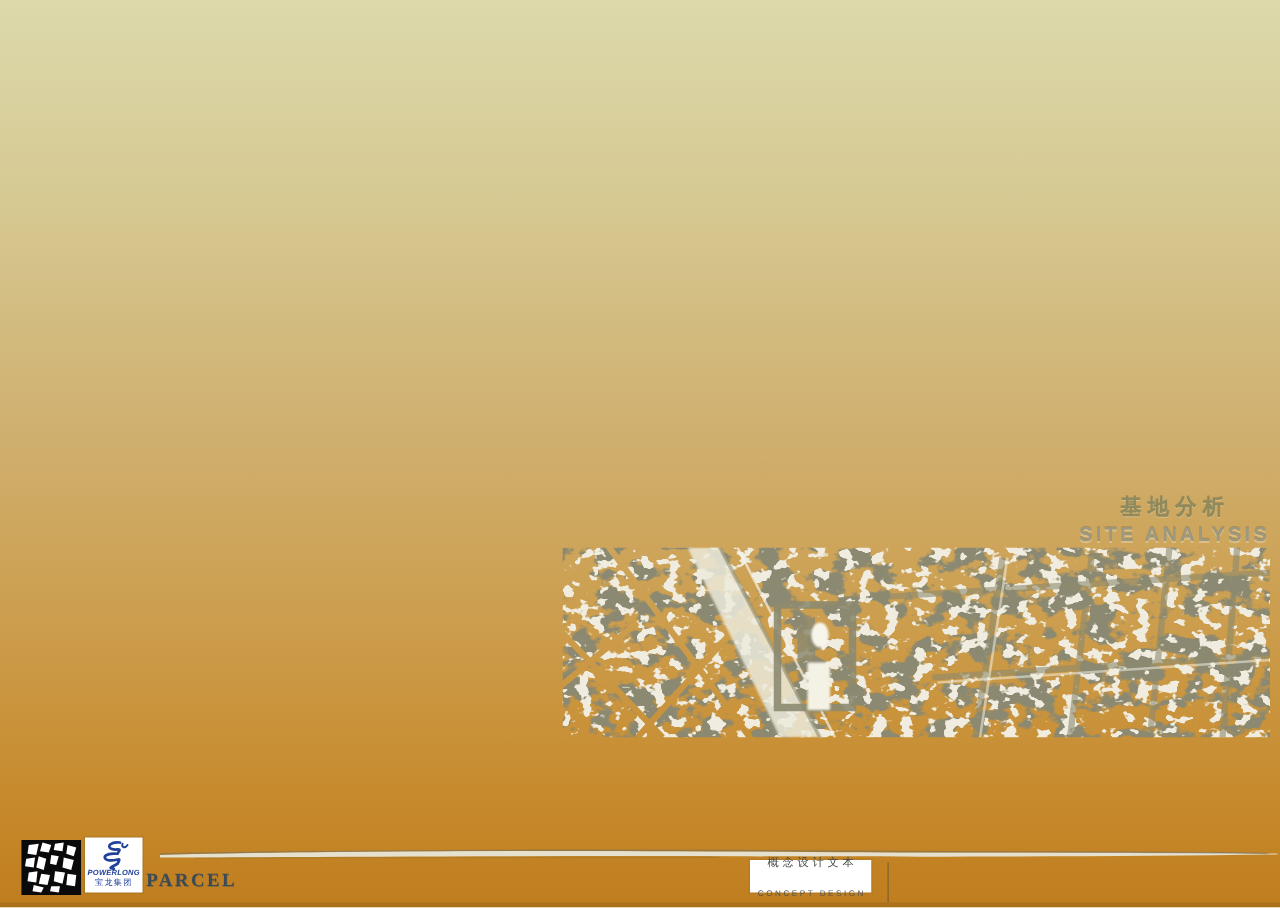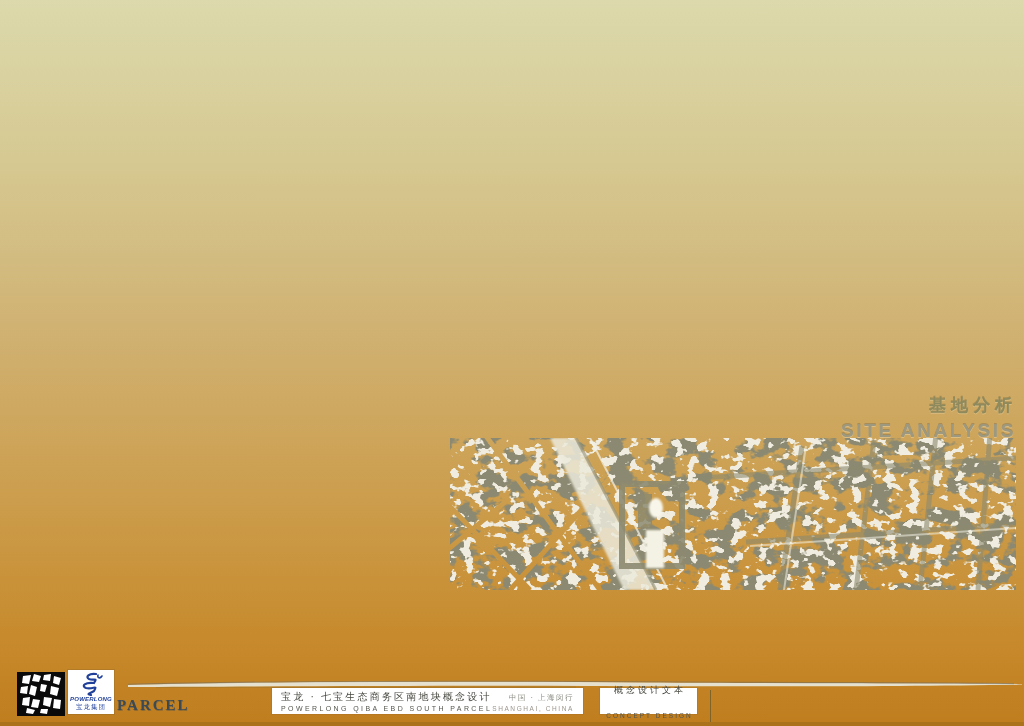--- a/index.html
+++ b/index.html
@@ -7,28 +7,28 @@
   body { font-family:"Liberation Sans", sans-serif; }
 
   .page {
     position:relative; width:1024px; height:726px;
     background:linear-gradient(to bottom,
       #dcd9ac 0%, #d6c992 22%, #d0b273 45%, #cc9e4e 68%, #c78a2c 88%, #bf7d1e 100%);
     overflow:hidden;
   }
 
   
-  .heading { position:absolute; top:394px; right:10px; text-align:right; }
+  .heading { position:absolute; top:394px; right:10px; text-align:center; }
   .heading .cn {
     display:block; font-size:17px; font-weight:bold; letter-spacing:5px;
     color:#8e8a5e; text-shadow:0 1px 0 rgba(255,250,220,0.25), 0 -1px 0 rgba(95,90,55,0.35);
     margin-right:-3px;
   }
   .heading .en {
-    display:block; margin-top:3px; font-size:19px; font-weight:bold; letter-spacing:2.6px;
+    display:block; margin-top:3px; font-size:16px; font-weight:bold; letter-spacing:2.6px;
     color:#9d9880; text-shadow:0 1px 0 rgba(255,250,225,0.3), 0 -1px 0 rgba(100,95,70,0.35);
     margin-right:-2px;
   }
 
   
   .map-strip { position:absolute; left:450px; top:438px; width:566px; height:152px; }
   .map-strip svg { display:block; }
 
   
   .logo-black { position:absolute; left:17px; top:672px; width:48px; height:44px; }
@@ -189,30 +189,20 @@
   <div class="jerde-wordmark">PARCEL</div>
 
   <div class="brush-line">
     <svg width="898" height="12" viewBox="0 0 898 12">
       <path d="M2,7 C120,3.5 300,3 520,4.5 C700,5.6 820,4.5 896,6 L896,6.6 C780,8.2 640,8.8 460,8 C300,7.4 120,8.8 2,9 Z" fill="#e8e6d8" opacity="0.95"></path>
       <path d="M2,6.2 C150,2.8 340,2.6 560,4 C720,5 830,4.2 888,5.8" stroke="#6f6e62" stroke-width="1.1" fill="none" opacity="0.55"></path>
       <path d="M30,9.6 C180,9 320,9.4 450,9" stroke="#7a6a3c" stroke-width="0.8" fill="none" opacity="0.35"></path>
     </svg>
   </div>
 
-  <div class="title-box">
-    <div class="row">
-      <span class="proj-cn">宝龙 · 七宝生态商务区南地块概念设计</span>
-      <span class="loc-cn">中国 · 上海闵行</span>
-    </div>
-    <div class="row">
-      <span class="proj-en">POWERLONG QIBA EBD SOUTH PARCEL</span>
-      <span class="loc-en">SHANGHAI, CHINA</span>
-    </div>
-  </div>
 
   <div class="concept-box">
     <span class="doc-cn">概念设计文本</span>
     <span class="doc-en">CONCEPT DESIGN</span>
   </div>
 
   <div class="v-divider"></div>
 
   <div class="bottom-shade"></div>
 </div>

